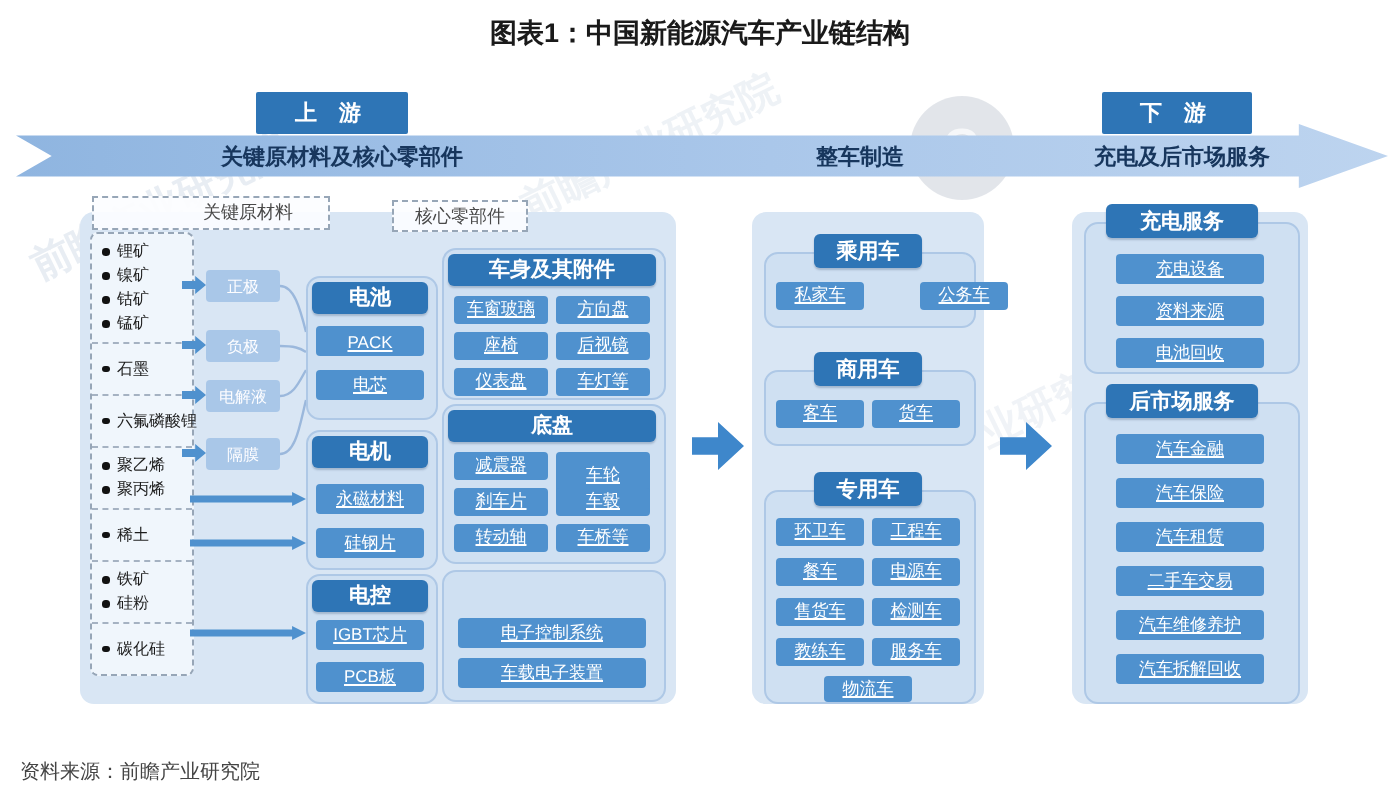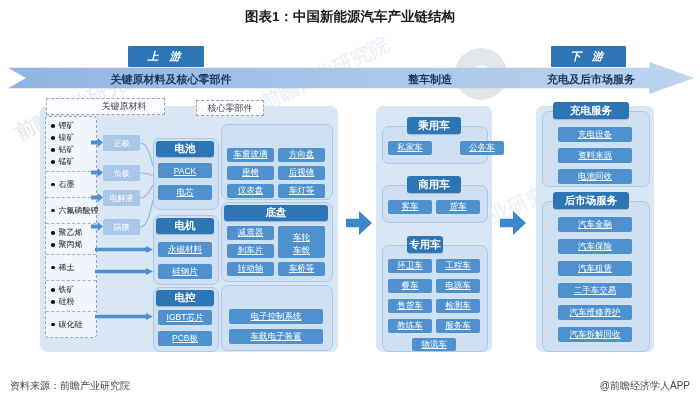--- a/index.html
+++ b/index.html
@@ -3,21 +3,21 @@
 <meta charset="utf-8">
 <style>
   html,body{margin:0;padding:0;background:#ffffff;}
   #stage{position:relative;width:700px;height:405px;background:#ffffff;overflow:hidden;
          font-family:"Liberation Sans","DejaVu Sans",sans-serif;}
   .abs{position:absolute;}
   
   .title{left:0;top:8px;width:700px;text-align:center;font-size:13.5px;font-weight:bold;color:#1a1a1a;}
   
   .stagebox{background:#2e75b6;color:#fff;font-weight:bold;font-size:11px;letter-spacing:4px;
-            display:flex;align-items:center;justify-content:center;border-radius:1px;z-index:3;font-style:italic;}
+            display:flex;align-items:center;justify-content:center;border-radius:1px;z-index:3;}
   
   .band{left:8px;top:62px;width:686px;height:32px;z-index:1;
         background:linear-gradient(90deg,#8fb5e0,#aac7ea 55%,#bdd4ef);
         clip-path:polygon(0 18%,93.5% 18%,93.5% 0,100% 50%,93.5% 100%,93.5% 82%,0 82%,2.6% 50%);}
   .bandlabel{top:69px;height:20px;line-height:20px;text-align:center;font-size:11px;font-weight:bold;
              color:#17365d;z-index:2;}
   
   .panel{background:#d9e6f4;border-radius:7px;z-index:1;}
   
   .dlabel{background:rgba(252,253,255,0.92);border:1px dashed #97a6b7;color:#4a4a4a;
@@ -143,20 +143,21 @@
   <div class="abs hdr" style="left:156px;top:218px;width:58px;height:16px;">电机</div>
   <div class="abs item" style="left:158px;top:242px;width:54px;height:15px;">永磁材料</div>
   <div class="abs item" style="left:158px;top:264px;width:54px;height:15px;">硅钢片</div>
 
   <div class="abs gbox" style="left:153px;top:287px;width:64px;height:63px;"></div>
   <div class="abs hdr" style="left:156px;top:290px;width:58px;height:16px;">电控</div>
   <div class="abs item" style="left:158px;top:310px;width:54px;height:15px;">IGBT芯片</div>
   <div class="abs item" style="left:158px;top:331px;width:54px;height:15px;">PCB板</div>
 
   <div class="abs gbox" style="left:221px;top:124px;width:110px;height:74px;"></div>
+  <div class="abs hdr" style="left:224px;top:127px;width:104px;height:16px;">车身及其附件</div>
   <div class="abs item" style="left:227px;top:148px;width:47px;height:14px;">车窗玻璃</div>
   <div class="abs item" style="left:278px;top:148px;width:47px;height:14px;">方向盘</div>
   <div class="abs item" style="left:227px;top:166px;width:47px;height:14px;">座椅</div>
   <div class="abs item" style="left:278px;top:166px;width:47px;height:14px;">后视镜</div>
   <div class="abs item" style="left:227px;top:184px;width:47px;height:14px;">仪表盘</div>
   <div class="abs item" style="left:278px;top:184px;width:47px;height:14px;">车灯等</div>
 
   <div class="abs gbox" style="left:221px;top:202px;width:110px;height:78px;"></div>
   <div class="abs hdr" style="left:224px;top:205px;width:104px;height:16px;">底盘</div>
   <div class="abs item" style="left:227px;top:226px;width:47px;height:14px;">减震器</div>
@@ -177,21 +178,21 @@
   <div class="abs hdr" style="left:407px;top:117px;width:54px;height:17px;">乘用车</div>
   <div class="abs item" style="left:388px;top:141px;width:44px;height:14px;">私家车</div>
   <div class="abs item" style="left:436px;top:141px;width:44px;height:14px;margin-left:24px;">公务车</div>
 
   <div class="abs gbox" style="left:382px;top:185px;width:104px;height:36px;"></div>
   <div class="abs hdr" style="left:407px;top:176px;width:54px;height:17px;">商用车</div>
   <div class="abs item" style="left:388px;top:200px;width:44px;height:14px;">客车</div>
   <div class="abs item" style="left:436px;top:200px;width:44px;height:14px;">货车</div>
 
   <div class="abs gbox" style="left:382px;top:245px;width:104px;height:105px;"></div>
-  <div class="abs hdr" style="left:407px;top:236px;width:36px;height:17px;">专用车</div>
+  <div class="abs hdr" style="left:407px;top:236px;width:54px;height:17px;">专用车</div>
   <div class="abs item" style="left:388px;top:259px;width:44px;height:14px;">环卫车</div>
   <div class="abs item" style="left:436px;top:259px;width:44px;height:14px;">工程车</div>
   <div class="abs item" style="left:388px;top:279px;width:44px;height:14px;">餐车</div>
   <div class="abs item" style="left:436px;top:279px;width:44px;height:14px;">电源车</div>
   <div class="abs item" style="left:388px;top:299px;width:44px;height:14px;">售货车</div>
   <div class="abs item" style="left:436px;top:299px;width:44px;height:14px;">检测车</div>
   <div class="abs item" style="left:388px;top:319px;width:44px;height:14px;">教练车</div>
   <div class="abs item" style="left:436px;top:319px;width:44px;height:14px;">服务车</div>
   <div class="abs item" style="left:412px;top:338px;width:44px;height:13px;">物流车</div>
 
@@ -204,15 +205,14 @@
   <div class="abs gbox" style="left:542px;top:201px;width:106px;height:149px;"></div>
   <div class="abs hdr" style="left:553px;top:192px;width:76px;height:17px;">后市场服务</div>
   <div class="abs item" style="left:558px;top:217px;width:74px;height:15px;">汽车金融</div>
   <div class="abs item" style="left:558px;top:239px;width:74px;height:15px;">汽车保险</div>
   <div class="abs item" style="left:558px;top:261px;width:74px;height:15px;">汽车租赁</div>
   <div class="abs item" style="left:558px;top:283px;width:74px;height:15px;">二手车交易</div>
   <div class="abs item" style="left:558px;top:305px;width:74px;height:15px;">汽车维修养护</div>
   <div class="abs item" style="left:558px;top:327px;width:74px;height:15px;">汽车拆解回收</div>
 
   <div class="abs footer" style="left:10px;">资料来源：前瞻产业研究院</div>
-  <div class="abs footer" style="right:10px;">@前瞻经济学人APP</div>
 
 </div>
 
 </body></html>

